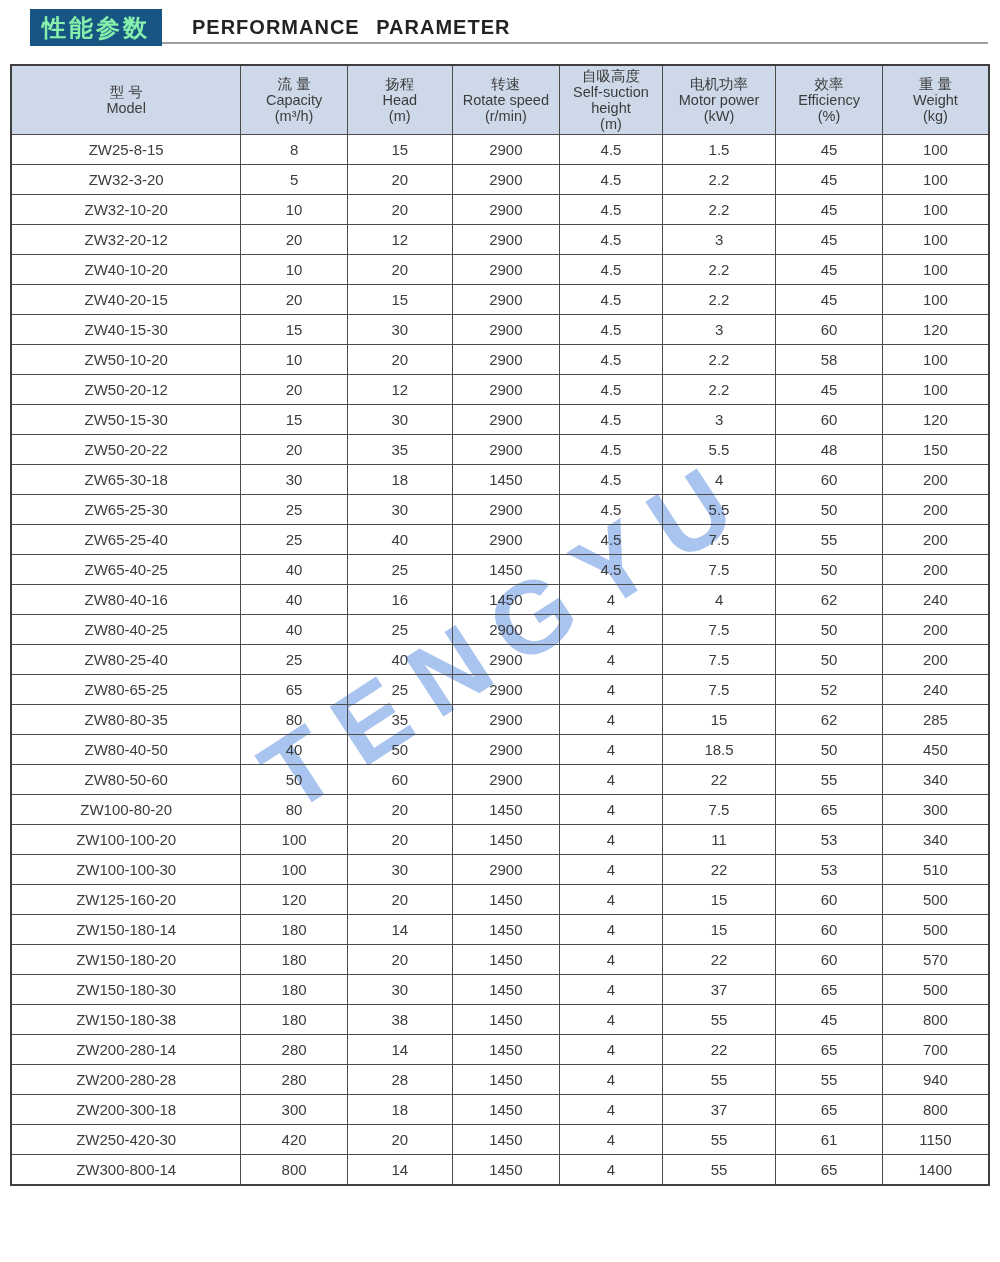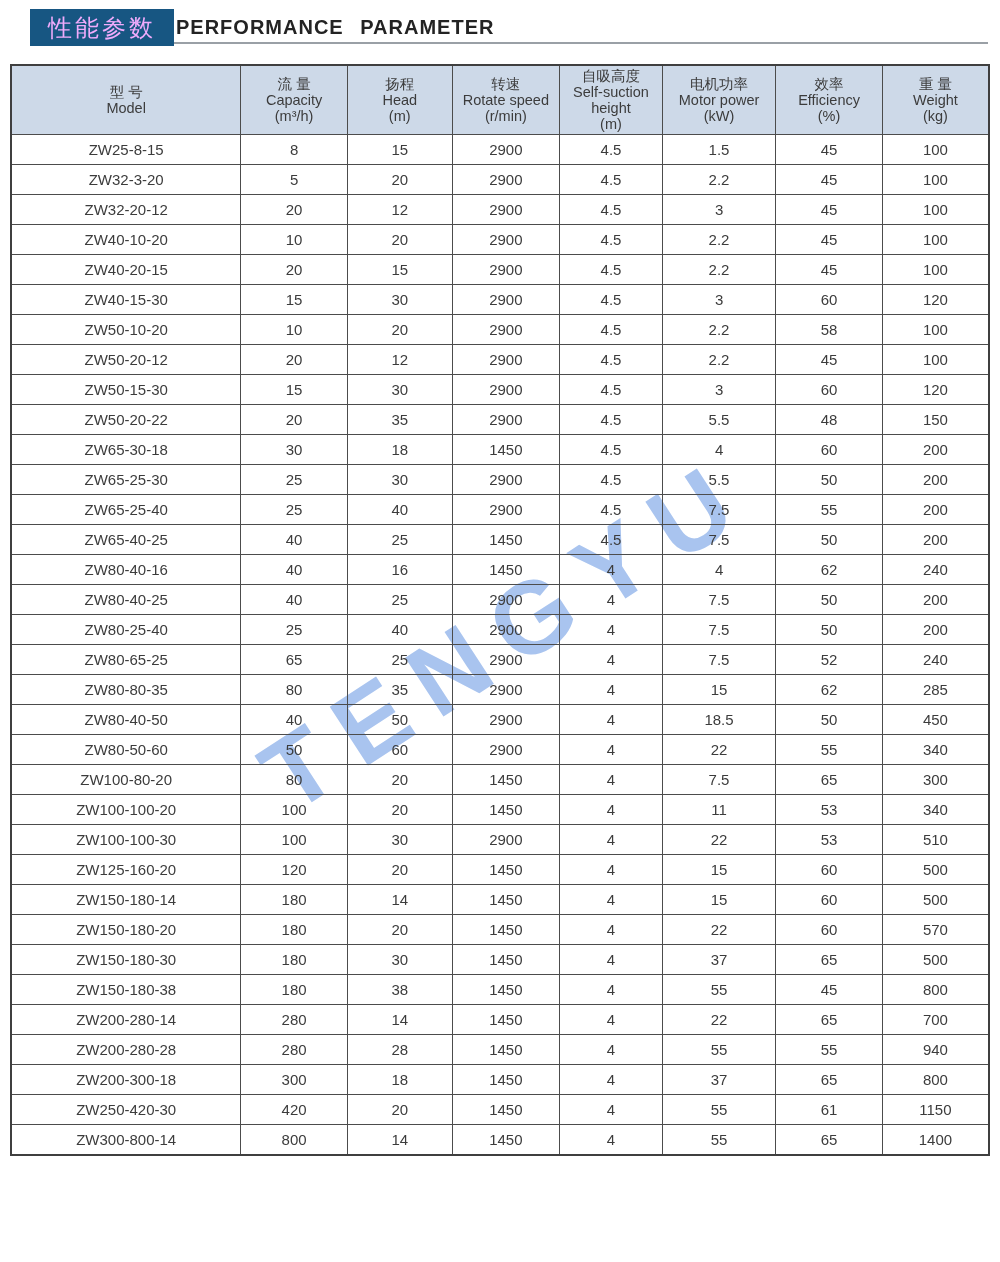--- a/index.html
+++ b/index.html
@@ -12,29 +12,29 @@
   }
 
   
   .page-header { position: relative; height: 56px; }
   .title-rule {
     position: absolute; left: 30px; right: 12px; top: 42px;
     height: 2px; background: #9aa0a6;
   }
   .title-box {
     position: absolute; left: 30px; top: 9px;
-    width: 144px; height: 37px;
+    width: 132px; height: 37px;
     background: #175682;
-    color: #f0abfc;
+    color: #86efac;
     display: flex; align-items: center; justify-content: center;
-    font-size: 24px; font-weight: normal; letter-spacing: 3px;
+    font-size: 24px; font-weight: bold; letter-spacing: 3px;
     z-index: 2;
   }
   .title-en {
-    position: absolute; left: 176px; top: 16px;
+    position: absolute; left: 192px; top: 16px;
     font-size: 20px; font-weight: bold; color: #232323;
     letter-spacing: 1px; word-spacing: 10px;
     z-index: 2;
   }
 
   
   .watermark {
     position: absolute;
     left: 150px; top: 575px;
     width: 720px; height: 130px;
@@ -138,20 +138,30 @@
           <td>ZW32-3-20</td>
           <td>5</td>
           <td>20</td>
           <td>2900</td>
           <td>4.5</td>
           <td>2.2</td>
           <td>45</td>
           <td>100</td>
         </tr>
         <tr>
+          <td>ZW32-10-20</td>
+          <td>10</td>
+          <td>20</td>
+          <td>2900</td>
+          <td>4.5</td>
+          <td>2.2</td>
+          <td>45</td>
+          <td>100</td>
+        </tr>
+        <tr>
           <td>ZW32-20-12</td>
           <td>20</td>
           <td>12</td>
           <td>2900</td>
           <td>4.5</td>
           <td>3</td>
           <td>45</td>
           <td>100</td>
         </tr>
         <tr>

